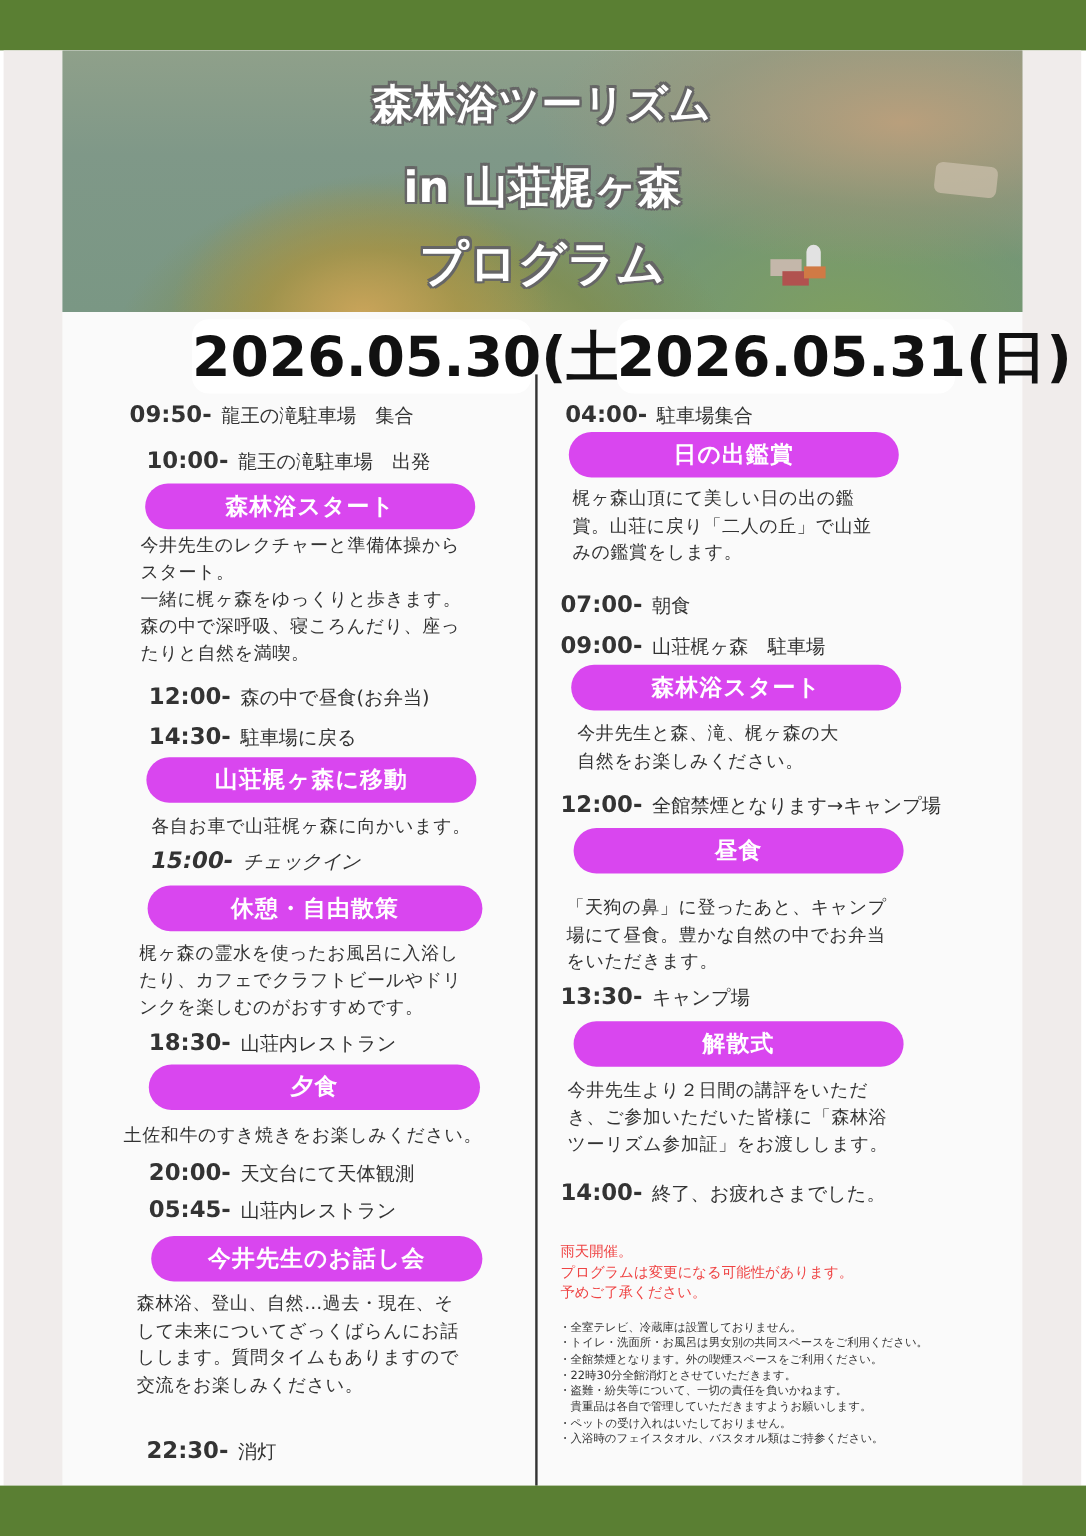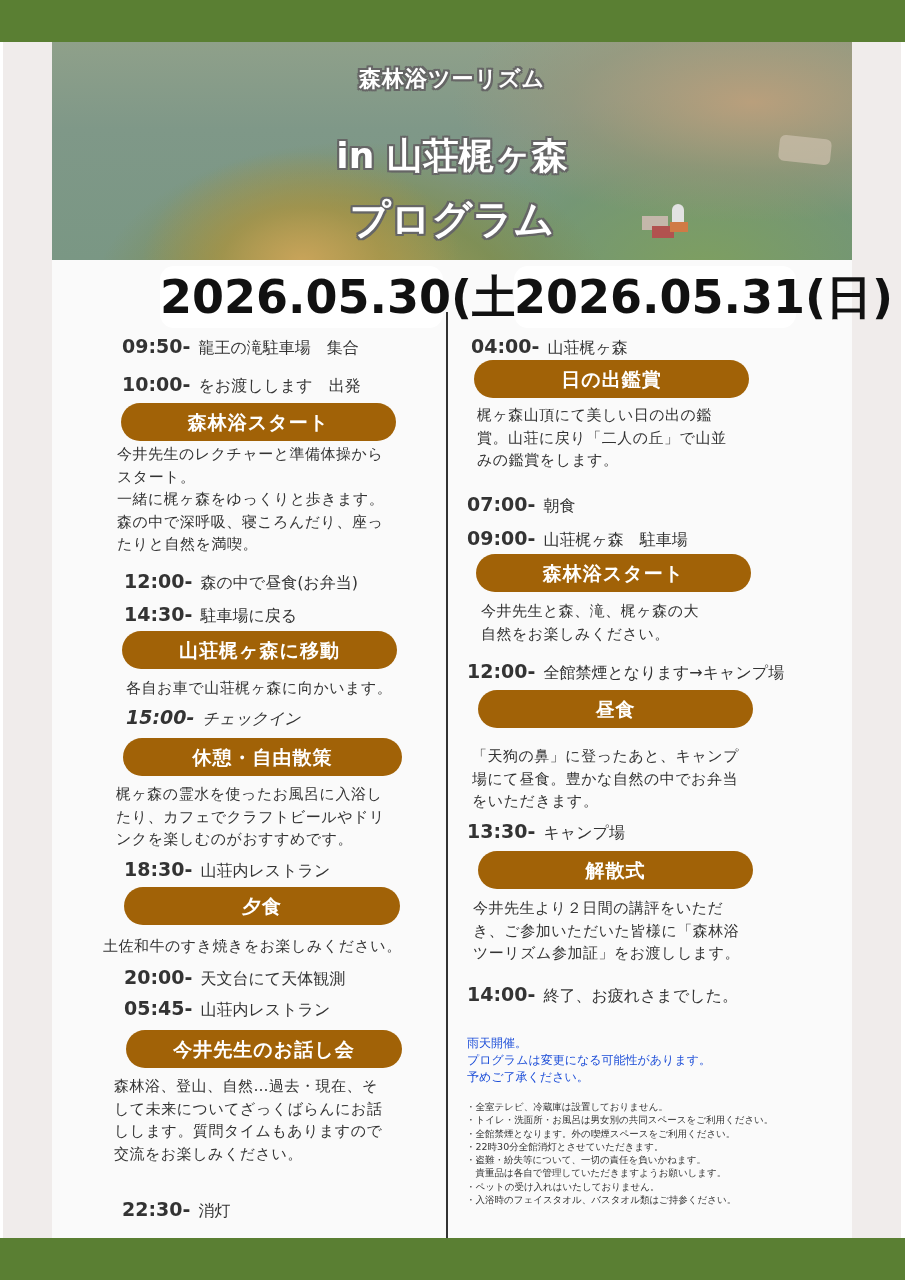--- a/index.html
+++ b/index.html
@@ -17,30 +17,30 @@
       radial-gradient(ellipse 280px 180px at 650px 230px, #7e9f60 0%, rgba(110,150,100,0.5) 60%, rgba(0,0,0,0) 100%),
       linear-gradient(180deg, #8fa08a 0%, #7f9888 40%, #7a9784 100%); }
   .hero .clearing { position: absolute; left: 727px; top: 95px; width: 52px; height: 26px; background: #c7bba7; opacity: .8; border-radius: 6px; transform: rotate(6deg); }
   .hero .building { position: absolute; left: 590px; top: 162px; width: 60px; height: 38px; }
   .hero .building .b1 { position: absolute; left: 0; top: 12px; width: 26px; height: 14px; background: #c4b7aa; }
   .hero .building .b2 { position: absolute; left: 10px; top: 22px; width: 22px; height: 12px; background: #b1524f; }
   .hero .building .b3 { position: absolute; left: 30px; top: 0; width: 12px; height: 20px; background: #e2e2e2; border-radius: 6px 6px 0 0; }
   .hero .building .b4 { position: absolute; left: 28px; top: 18px; width: 18px; height: 10px; background: #d07a45; }
   .title { position: absolute; left: 52px; width: 800px; text-align: center; color: #fff; font-weight: bold;
     text-shadow: -2px -2px 0 #666, 2px -2px 0 #666, -2px 2px 0 #666, 2px 2px 0 #666, 0 2px 0 #666, 2px 0 0 #666, -2px 0 0 #666, 0 -2px 0 #666; }
-  .title.t1 { top: 64px; font-size: 22px; letter-spacing: 1px; }
+  .title.t1 { top: 64px; font-size: 34px; letter-spacing: 1px; }
   .title.t2 { top: 132px; font-size: 36px; }
   .title.t3 { top: 192px; font-size: 40px; }
   .date-card { position: absolute; top: 266px; height: 62px; background: #ffffff; border-radius: 14px; font-weight: bold; font-size: 46px; color: #111; text-align: center; line-height: 62px; margin-left: 47px; }
   .divider { position: absolute; left: 446px; top: 312px; width: 2px; height: 926px; background: #333; }
   .row { position: absolute; white-space: nowrap; font-size: 16px; color: #333; }
   .row .time { font-weight: bold; font-size: 19px; color: #333; margin-right: 8px; }
-  .pill { position: absolute; height: 38px; border-radius: 19px; background: #a16207; color: #fff; font-weight: bold; font-size: 19px; text-align: center; line-height: 38px; letter-spacing: 1px; }
+  .pill { position: absolute; height: 38px; border-radius: 19px; background: #d946ef; color: #fff; font-weight: bold; font-size: 19px; text-align: center; line-height: 38px; letter-spacing: 1px; }
   .desc { position: absolute; font-size: 15px; line-height: 22.5px; color: #333; white-space: pre-line; letter-spacing: 0.5px; }
-  .note { position: absolute; font-size: 12px; line-height: 17px; color: #1d4ed8; white-space: pre-line; }
+  .note { position: absolute; font-size: 12px; line-height: 17px; color: #ef4444; white-space: pre-line; }
   .small { position: absolute; font-size: 9.5px; line-height: 13.3px; color: #333; white-space: pre-line; left: 466px; top: 1100px; }
 </style>
 </head>
 <body>
 
 <div class="green-top"></div>
 <div class="grey-bg"></div>
 <div class="panel"></div>
 
 <div class="hero">
@@ -55,22 +55,22 @@
 
 <div class="title t1">森林浴ツーリズム</div>
 <div class="title t2">in 山荘梶ヶ森</div>
 <div class="title t3">プログラム</div>
 
 <div class="date-card" style="left:113px;width:283px;">2026.05.30(土)</div>
 <div class="date-card" style="left:467px;width:282px;">2026.05.31(日)</div>
 
 <div class="divider"></div>
 
-<div class="row" style="left:122px;top:335px;"><span class="time">09:50-</span><span>龍王の滝駐車場　集合</span></div>
-<div class="row" style="left:122px;top:373px;"><span class="time">10:00-</span><span>をお渡しします　出発</span></div>
+<div class="row" style="left:108px;top:335px;"><span class="time">09:50-</span><span>龍王の滝駐車場　集合</span></div>
+<div class="row" style="left:122px;top:373px;"><span class="time">10:00-</span><span>龍王の滝駐車場　出発</span></div>
 <div class="pill" style="left:121px;top:403px;width:275px;">森林浴スタート</div>
 <div class="desc" style="left:117px;top:445px;font-family:Liberation Mono, monospace;">今井先生のレクチャーと準備体操から
 スタート。
 一緒に梶ヶ森をゆっくりと歩きます。
 森の中で深呼吸、寝ころんだり、座っ
 たりと自然を満喫。</div>
 <div class="row" style="left:124px;top:570px;"><span class="time">12:00-</span><span>森の中で昼食(お弁当)</span></div>
 <div class="row" style="left:124px;top:603px;"><span class="time">14:30-</span><span>駐車場に戻る</span></div>
 <div class="pill" style="left:122px;top:631px;width:275px;">山荘梶ヶ森に移動</div>
 <div class="desc" style="left:126px;top:677px;">各自お車で山荘梶ヶ森に向かいます。</div>
@@ -84,21 +84,21 @@
 <div class="desc" style="left:103px;top:935px;">土佐和牛のすき焼きをお楽しみください。</div>
 <div class="row" style="left:124px;top:966px;"><span class="time">20:00-</span><span>天文台にて天体観測</span></div>
 <div class="row" style="left:124px;top:997px;"><span class="time">05:45-</span><span>山荘内レストラン</span></div>
 <div class="pill" style="left:126px;top:1030px;width:276px;">今井先生のお話し会</div>
 <div class="desc" style="left:114px;top:1075px;">森林浴、登山、自然…過去・現在、そ
 して未来についてざっくばらんにお話
 しします。質問タイムもありますので
 交流をお楽しみください。</div>
 <div class="row" style="left:122px;top:1198px;text-align:center;"><span class="time">22:30-</span><span>消灯</span></div>
 
-<div class="row" style="left:471px;top:335px;"><span class="time">04:00-</span><span>山荘梶ヶ森</span></div>
+<div class="row" style="left:471px;top:335px;"><span class="time">04:00-</span><span>駐車場集合</span></div>
 <div class="pill" style="left:474px;top:360px;width:275px;">日の出鑑賞</div>
 <div class="desc" style="left:477px;top:404px;">梶ヶ森山頂にて美しい日の出の鑑
 賞。山荘に戻り「二人の丘」で山並
 みの鑑賞をします。</div>
 <div class="row" style="left:467px;top:493px;text-align:right;"><span class="time">07:00-</span><span>朝食</span></div>
 <div class="row" style="left:467px;top:527px;"><span class="time">09:00-</span><span>山荘梶ヶ森　駐車場</span></div>
 <div class="pill" style="left:476px;top:554px;width:275px;">森林浴スタート</div>
 <div class="desc" style="left:481px;top:600px;">今井先生と森、滝、梶ヶ森の大
 自然をお楽しみください。</div>
 <div class="row" style="left:467px;top:660px;"><span class="time">12:00-</span><span>全館禁煙となります→キャンプ場</span></div>

